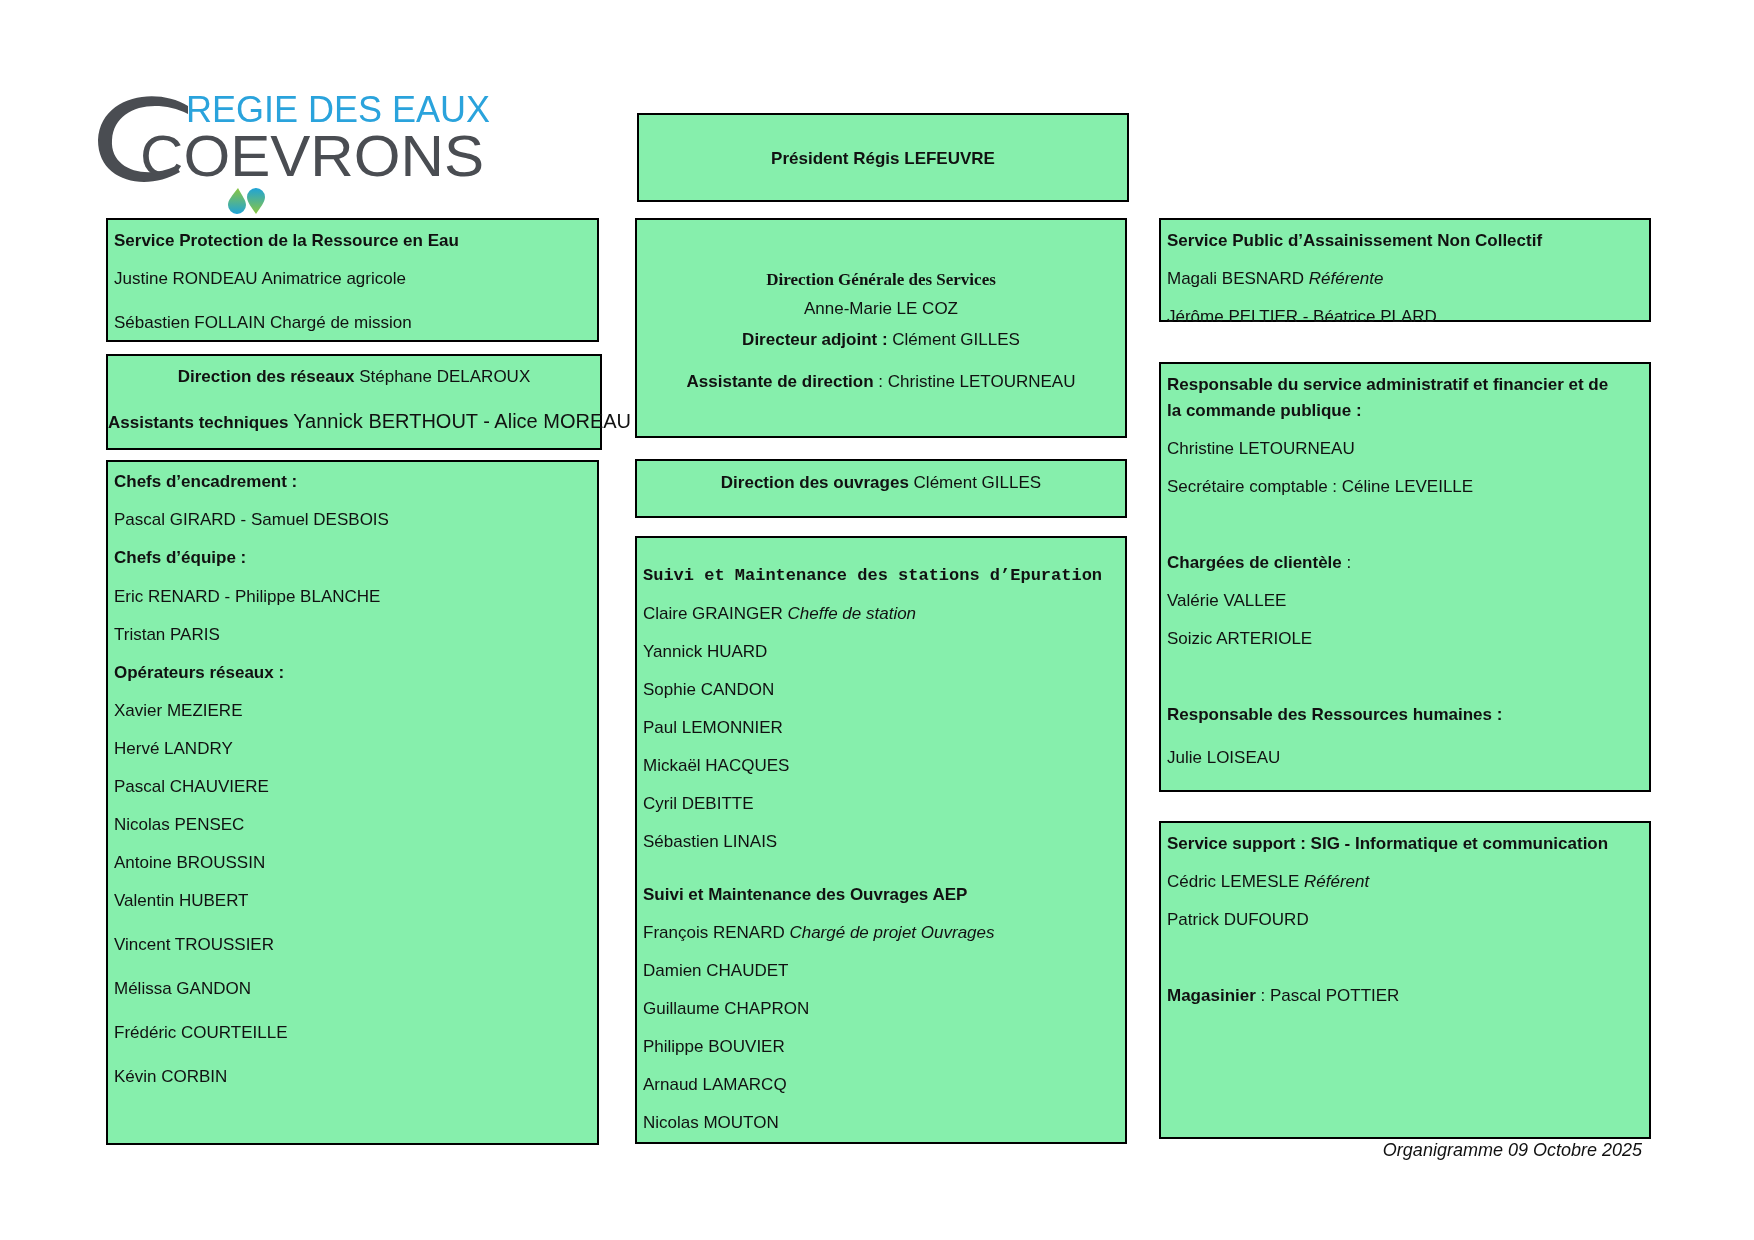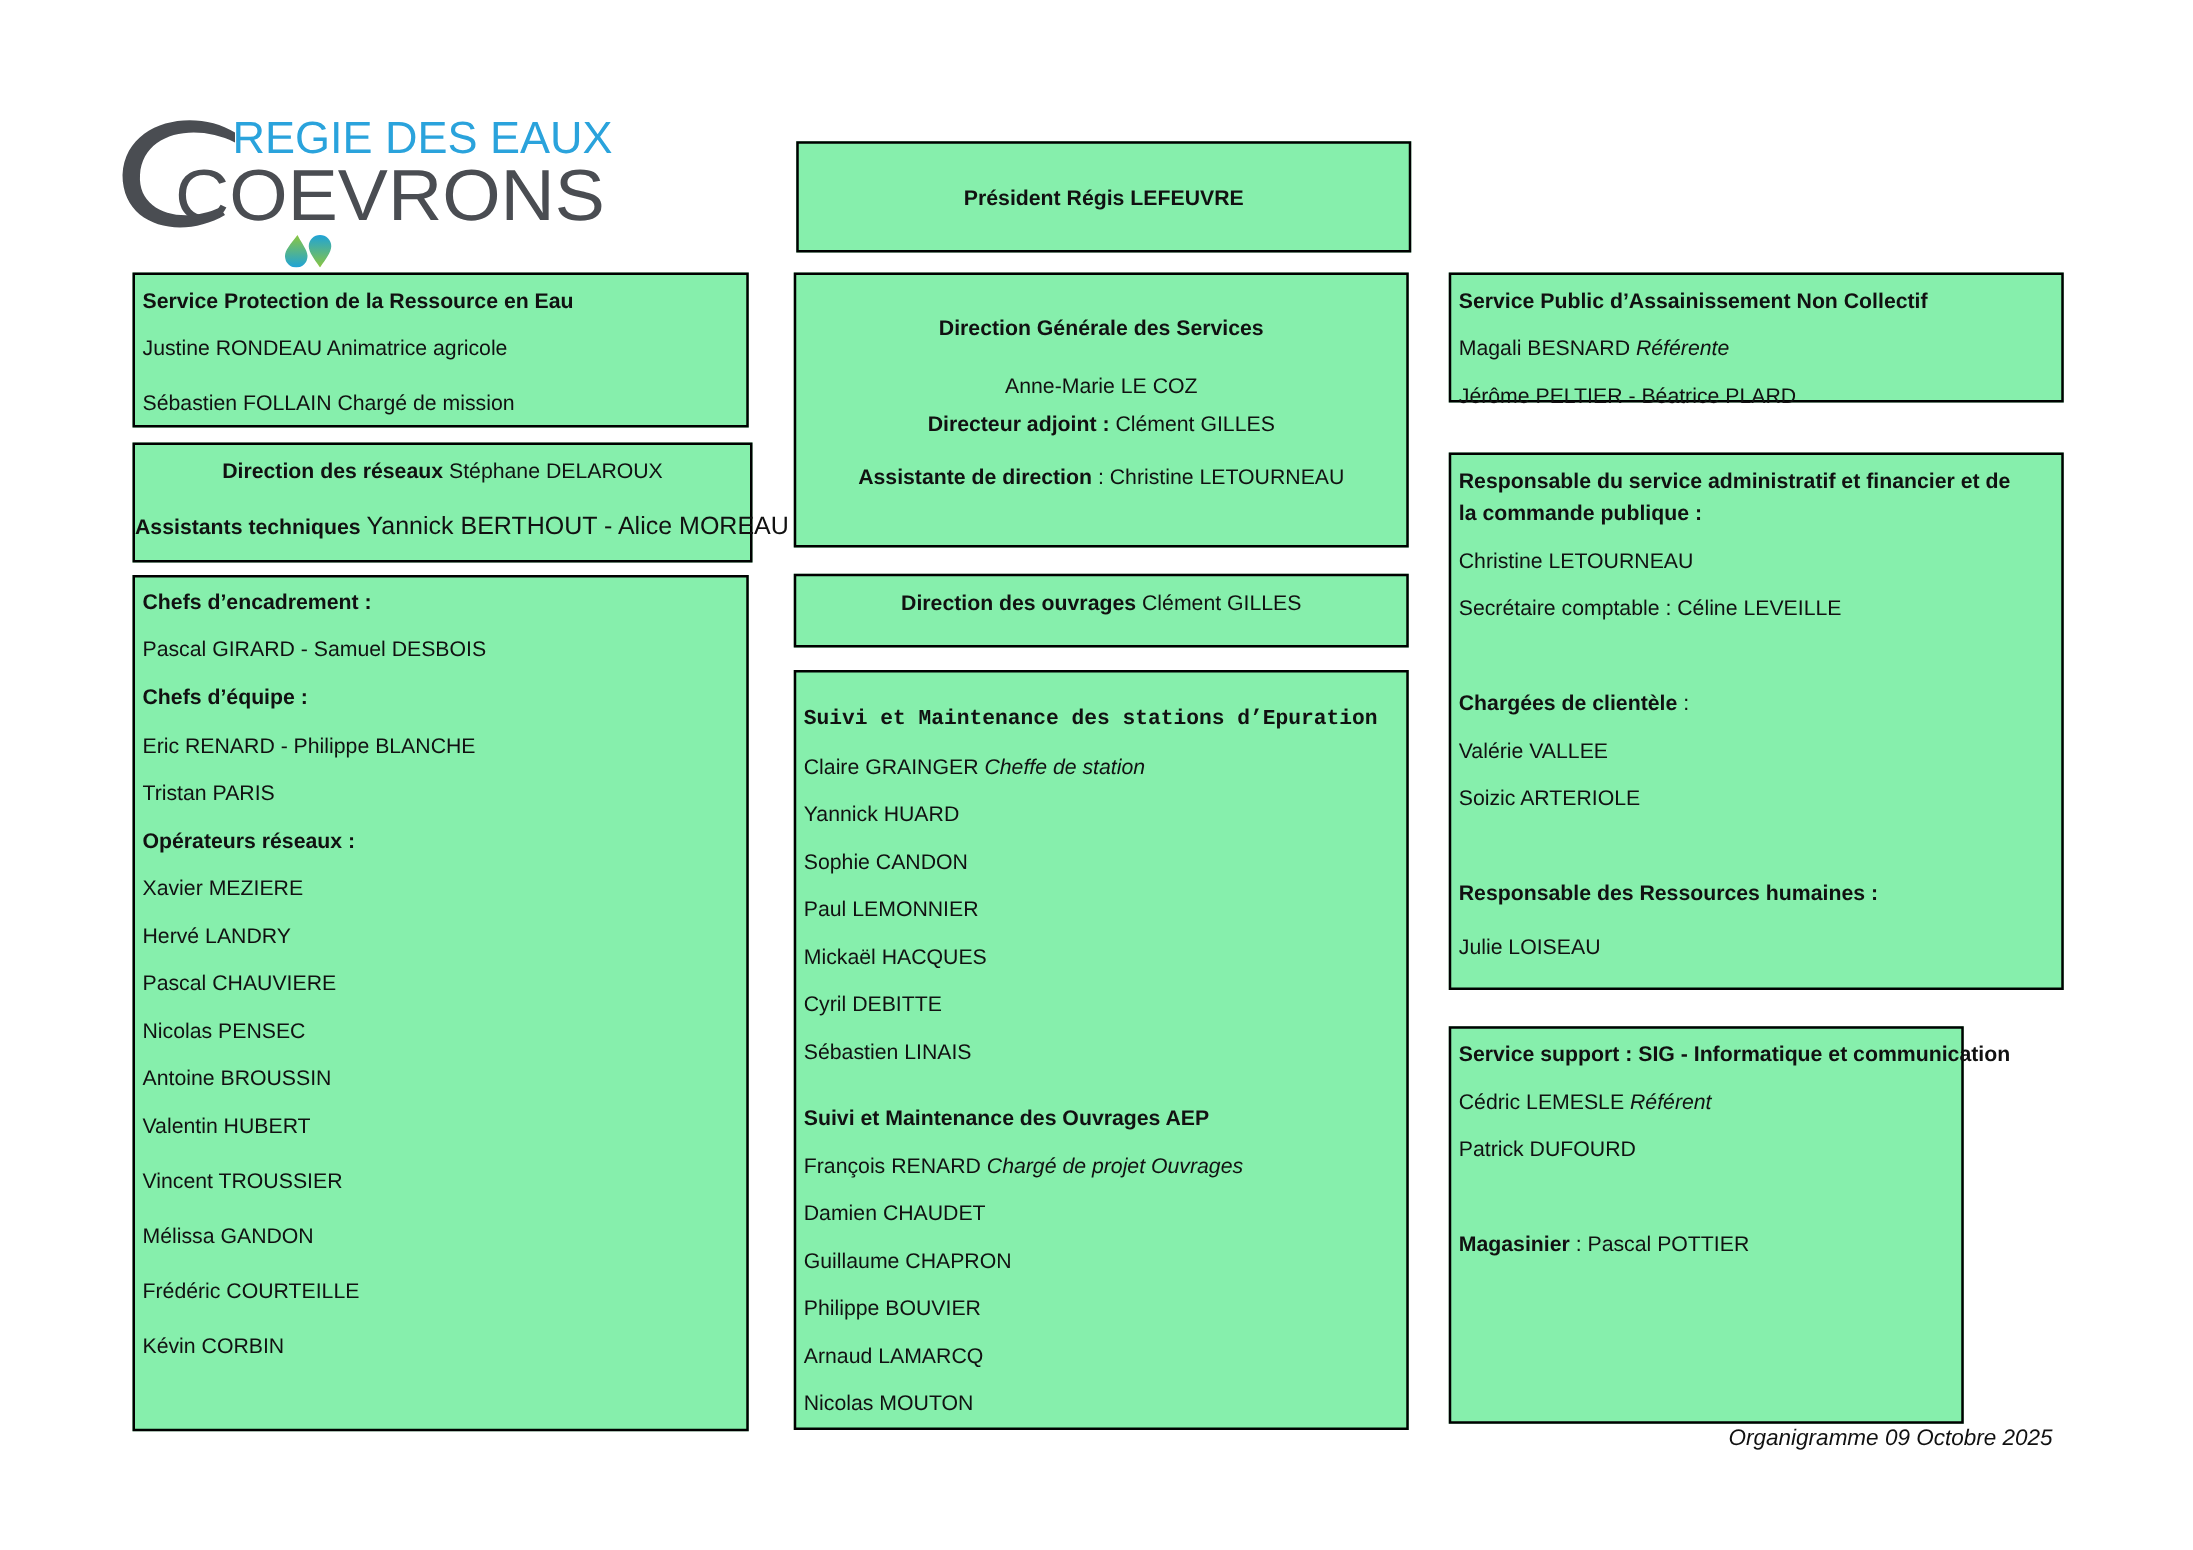--- a/index.html
+++ b/index.html
@@ -70,21 +70,21 @@
   <div class="line" style="top:352px;">Nicolas PENSEC</div>
   <div class="line" style="top:390px;">Antoine BROUSSIN</div>
   <div class="line" style="top:428px;">Valentin HUBERT</div>
   <div class="line" style="top:472px;">Vincent TROUSSIER</div>
   <div class="line" style="top:516px;">Mélissa GANDON</div>
   <div class="line" style="top:560px;">Frédéric COURTEILLE</div>
   <div class="line" style="top:604px;">Kévin CORBIN</div>
 </div>
 
 <div class="box" style="left:635px; top:218px; width:492px; height:220px;">
-  <div class="line center b" style="top:32px;">Direction Générale des Services</div>
+  <div class="line center b" style="top:49px;font-family:Liberation Serif, serif;">Direction Générale des Services</div>
   <div class="line center" style="top:78px;">Anne-Marie LE COZ</div>
   <div class="line center" style="top:109px;">
     <span class="b">Directeur adjoint :</span>
     <span>Clément GILLES</span>
   </div>
   <div class="line center" style="top:151px;">
     <span class="b">Assistante de direction</span>
     <span>: Christine LETOURNEAU</span>
   </div>
 </div>
@@ -136,21 +136,21 @@
   <div class="line" style="top:112px;">Secrétaire comptable : Céline LEVEILLE</div>
   <div class="line" style="top:188px;">
     <span class="b">Chargées de clientèle</span><span> :</span>
   </div>
   <div class="line" style="top:226px;">Valérie VALLEE</div>
   <div class="line" style="top:264px;">Soizic ARTERIOLE</div>
   <div class="line b" style="top:340px;">Responsable des Ressources humaines :</div>
   <div class="line" style="top:383px;">Julie LOISEAU</div>
 </div>
 
-<div class="box" style="left:1159px; top:821px; width:412px; height:318px;">
+<div class="box" style="left:1159px; top:821px; width:492px; height:318px;">
   <div class="line b" style="top:10px;">Service support : SIG  - Informatique et communication</div>
   <div class="line" style="top:48px;">
     <span>Cédric LEMESLE</span>
     <span class="i">Référent</span>
   </div>
   <div class="line" style="top:86px;">Patrick  DUFOURD</div>
   <div class="line" style="top:162px;">
     <span class="b">Magasinier</span><span> : Pascal POTTIER</span>
   </div>
 </div>

